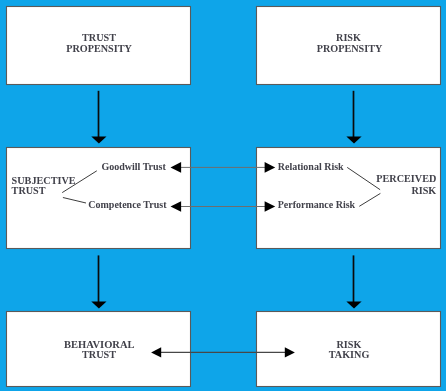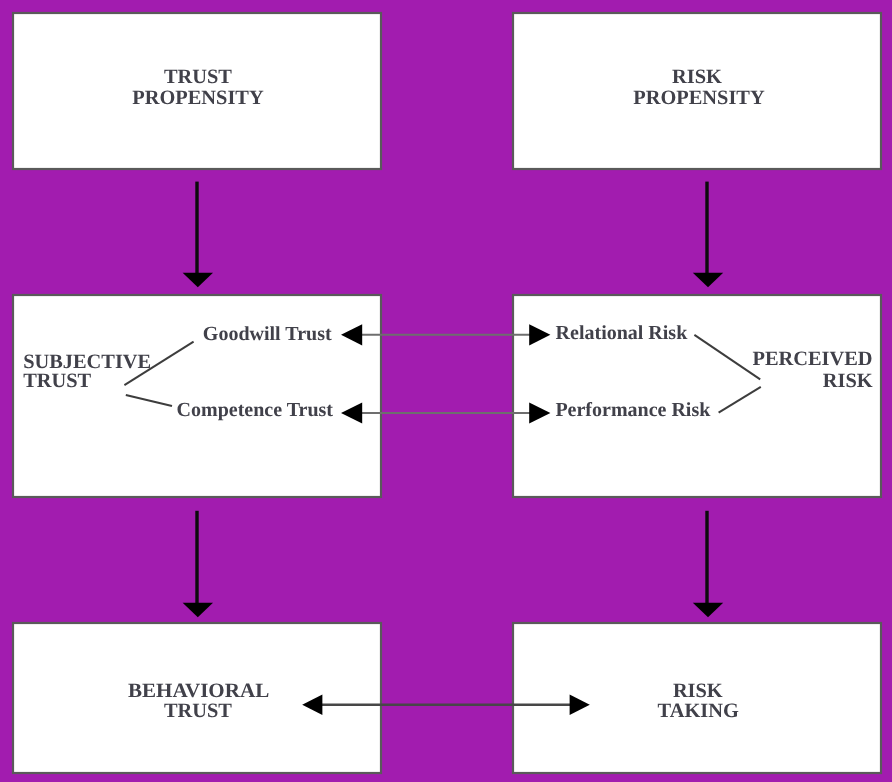--- a/index.html
+++ b/index.html
@@ -1,19 +1,19 @@
 <!DOCTYPE html>
 <html><head>
 <meta charset="utf-8">
 <title>Trust and Risk Diagram</title>
 <style>
   html,body{margin:0;padding:0;background:#ffffff;}
   body{width:446px;height:391px;overflow:hidden;
        font-family:"Liberation Serif",serif;}
-  #stage{position:relative;width:446px;height:391px;background:#a21caf;
+  #stage{position:relative;width:446px;height:391px;background:#0ea5e9;
          transform:translateZ(0);-webkit-font-smoothing:antialiased;}
   #stage svg{position:absolute;left:0;top:0;display:block;
              will-change:transform;transform:translateZ(0);}
   .bx{fill:#ffffff;stroke:#5a5a5a;stroke-width:1.1;}
   .lbl{font-family:"Liberation Serif",serif;font-weight:bold;fill:#41414a;}
   .caps{font-size:10.2px;}
   .sub{font-size:10px;}
   .cn{stroke:#3d3d3d;stroke-width:1;fill:none;}
   .ar{stroke:#0b0b0b;fill:none;}
   .arh{fill:#000000;stroke:none;}

